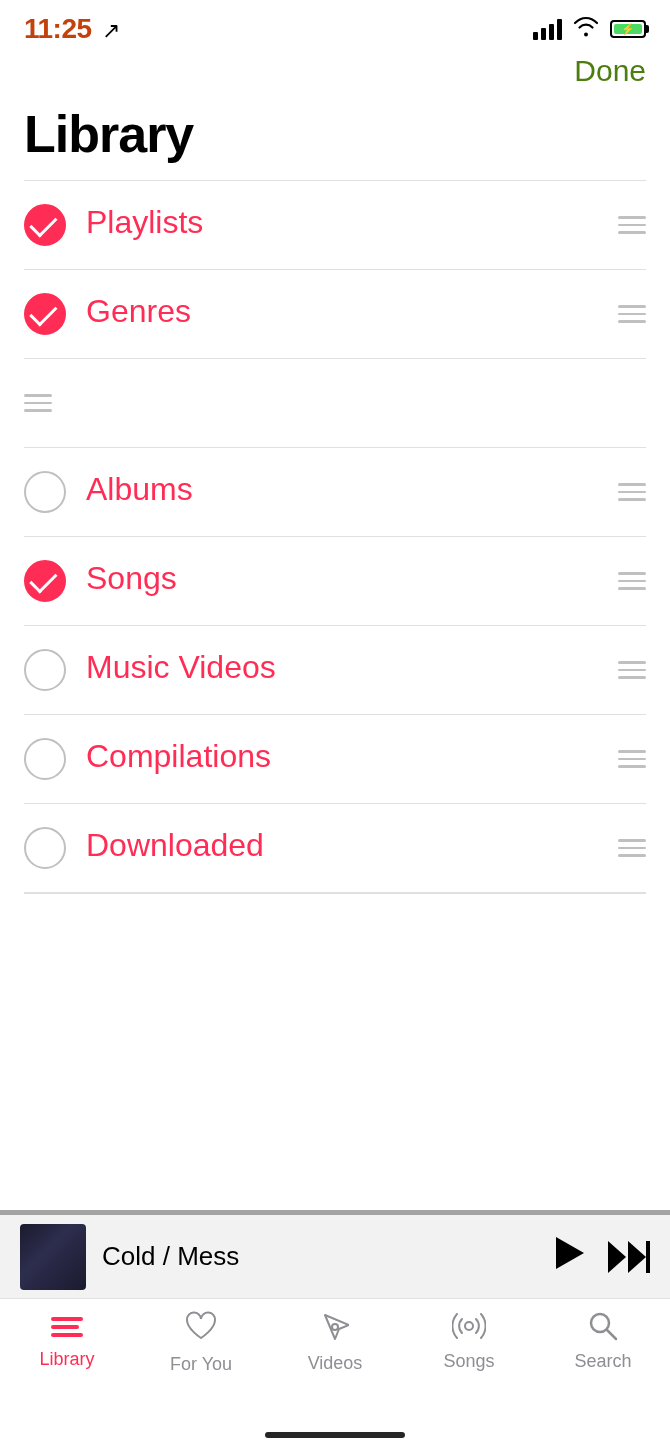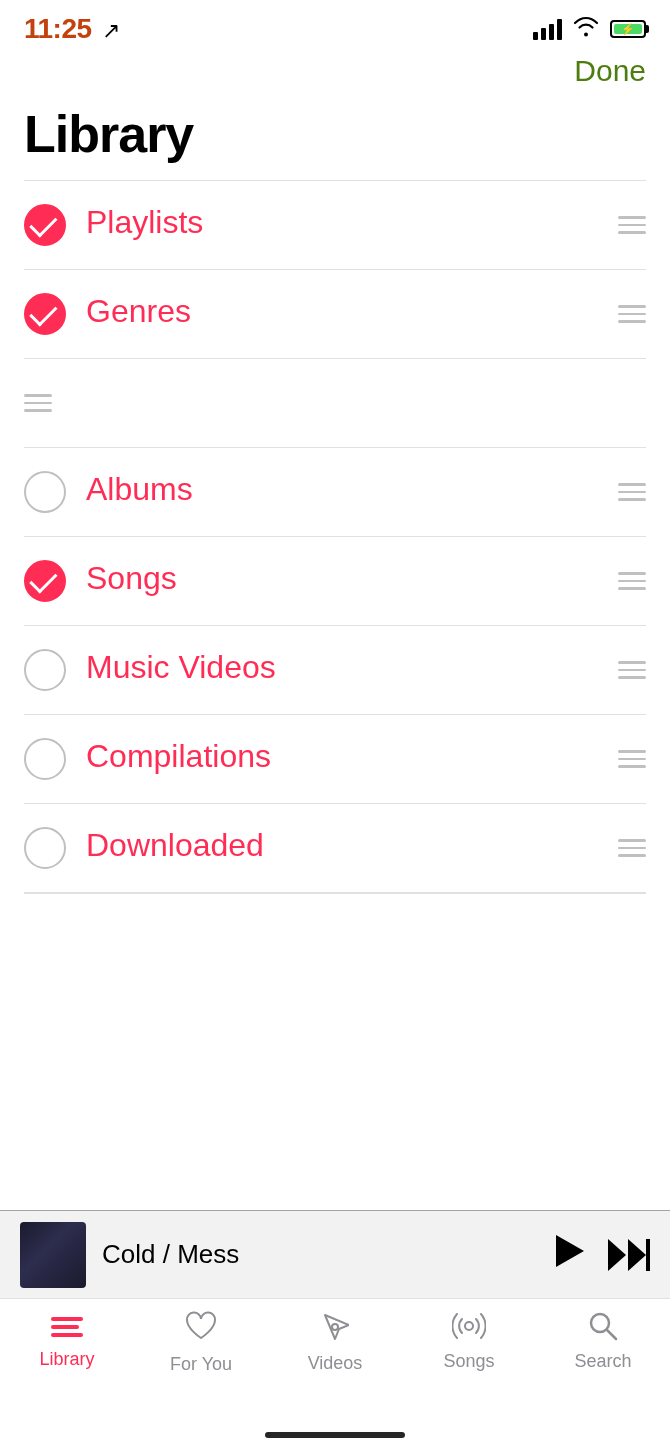--- a/index.html
+++ b/index.html
@@ -194,21 +194,21 @@
       position: absolute;
       bottom: 152px;
       left: 0;
       right: 0;
       height: 88px;
       background: #f2f2f2;
       display: flex;
       align-items: center;
       padding: 0 20px;
       gap: 16px;
-      border-top: 1px solid #a3a3a3;
+      border-top: 5px solid #a3a3a3;
     }
 
     .mini-player-art {
       width: 66px;
       height: 66px;
       background: #1a1a2e;
       border-radius: 4px;
       overflow: hidden;
       flex-shrink: 0;
       position: relative;

